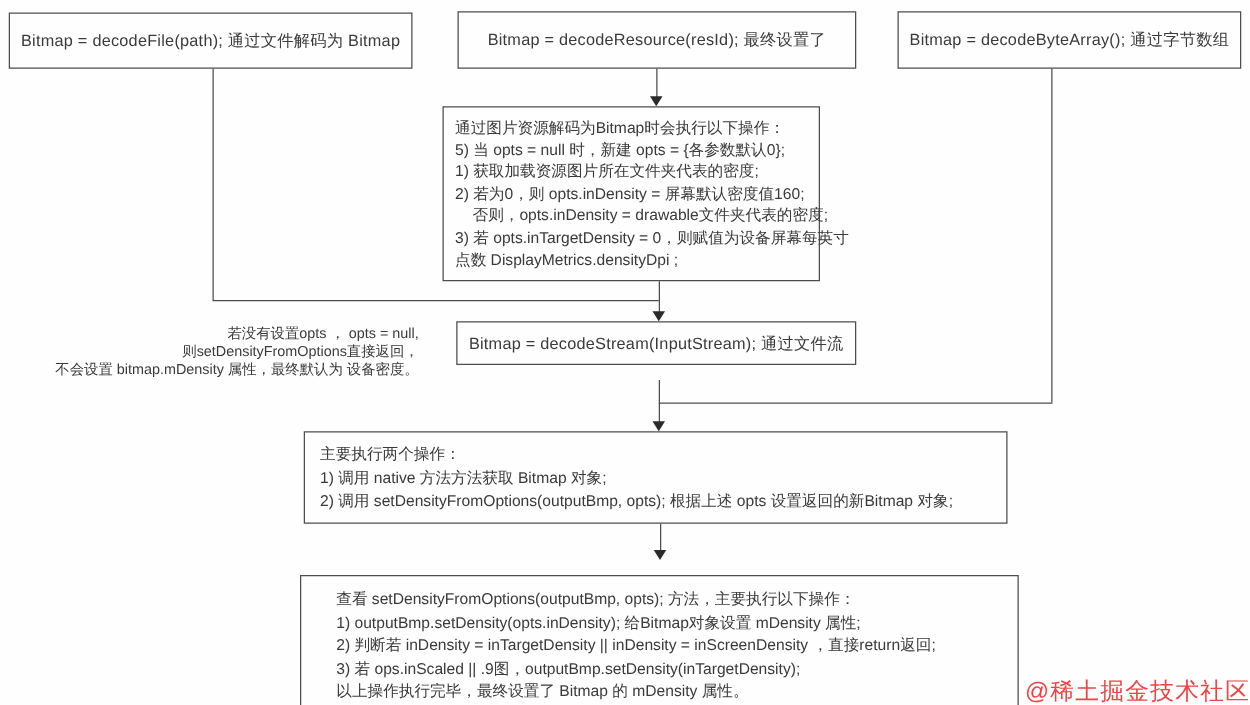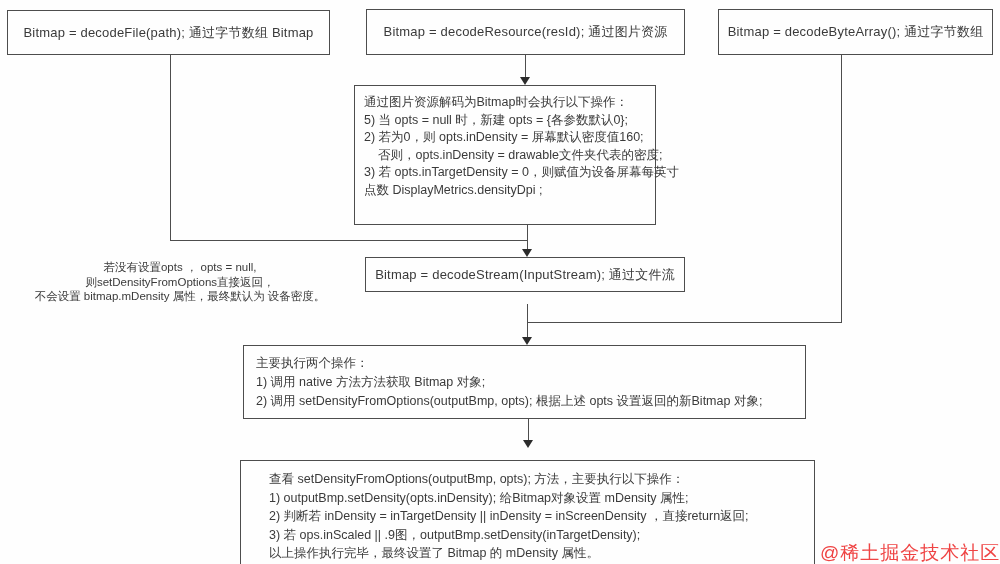--- a/index.html
+++ b/index.html
@@ -35,52 +35,53 @@
   .v-line{width:1px;}
   .h-line{height:1px;}
   .arrowhead{
     position:absolute;width:0;height:0;
     border-left:5px solid transparent;
     border-right:5px solid transparent;
     border-top:8px solid #2b2b2b;
   }
   .note{
     position:absolute;left:25px;top:260px;width:310px;
-    text-align:center;font-size:11.5px;line-height:14.6px;color:#3a3a3a;
+    text-align:right;font-size:11.5px;line-height:14.6px;color:#3a3a3a;
   }
   .note .line{white-space:nowrap;}
   .watermark{
     position:absolute;left:820px;top:540px;
     font-size:19px;color:#ef4444;letter-spacing:1px;white-space:nowrap;
   }
 </style>
 </head>
 <body>
 
 <div class="canvas">
 
   <div class="box center b1">
-    <span>Bitmap = decodeFile(path); 通过字节数组 Bitmap</span>
+    <span>Bitmap = decodeFile(path); 通过文件解码为 Bitmap</span>
   </div>
   <div class="box center b2">
-    <span>Bitmap = decodeResource(resId); 通过图片资源</span>
+    <span>Bitmap = decodeResource(resId); 最终设置了</span>
   </div>
   <div class="box center b3">
     <span>Bitmap = decodeByteArray(); 通过字节数组</span>
   </div>
 
   <div class="v-line" style="left:525px;top:55px;height:23px;"></div>
   <div class="arrowhead" style="left:520px;top:77px;"></div>
 
   <div class="v-line" style="left:170px;top:55px;height:185px;"></div>
   <div class="h-line" style="left:170px;top:240px;width:357px;"></div>
 
   <div class="box multiline b4">
     <div class="line">通过图片资源解码为Bitmap时会执行以下操作：</div>
     <div class="line">5) 当 opts = null 时，新建 opts = {各参数默认0};</div>
+    <div class="line">1) 获取加载资源图片所在文件夹代表的密度;</div>
     <div class="line">2) 若为0，则 opts.inDensity = 屏幕默认密度值160;</div>
     <div class="line indent">否则，opts.inDensity = drawable文件夹代表的密度;</div>
     <div class="line">3) 若 opts.inTargetDensity = 0，则赋值为设备屏幕每英寸</div>
     <div class="line">点数 DisplayMetrics.densityDpi ;</div>
   </div>
 
   <div class="v-line" style="left:527px;top:225px;height:25px;"></div>
   <div class="arrowhead" style="left:522px;top:249px;"></div>
 
   <div class="note">

